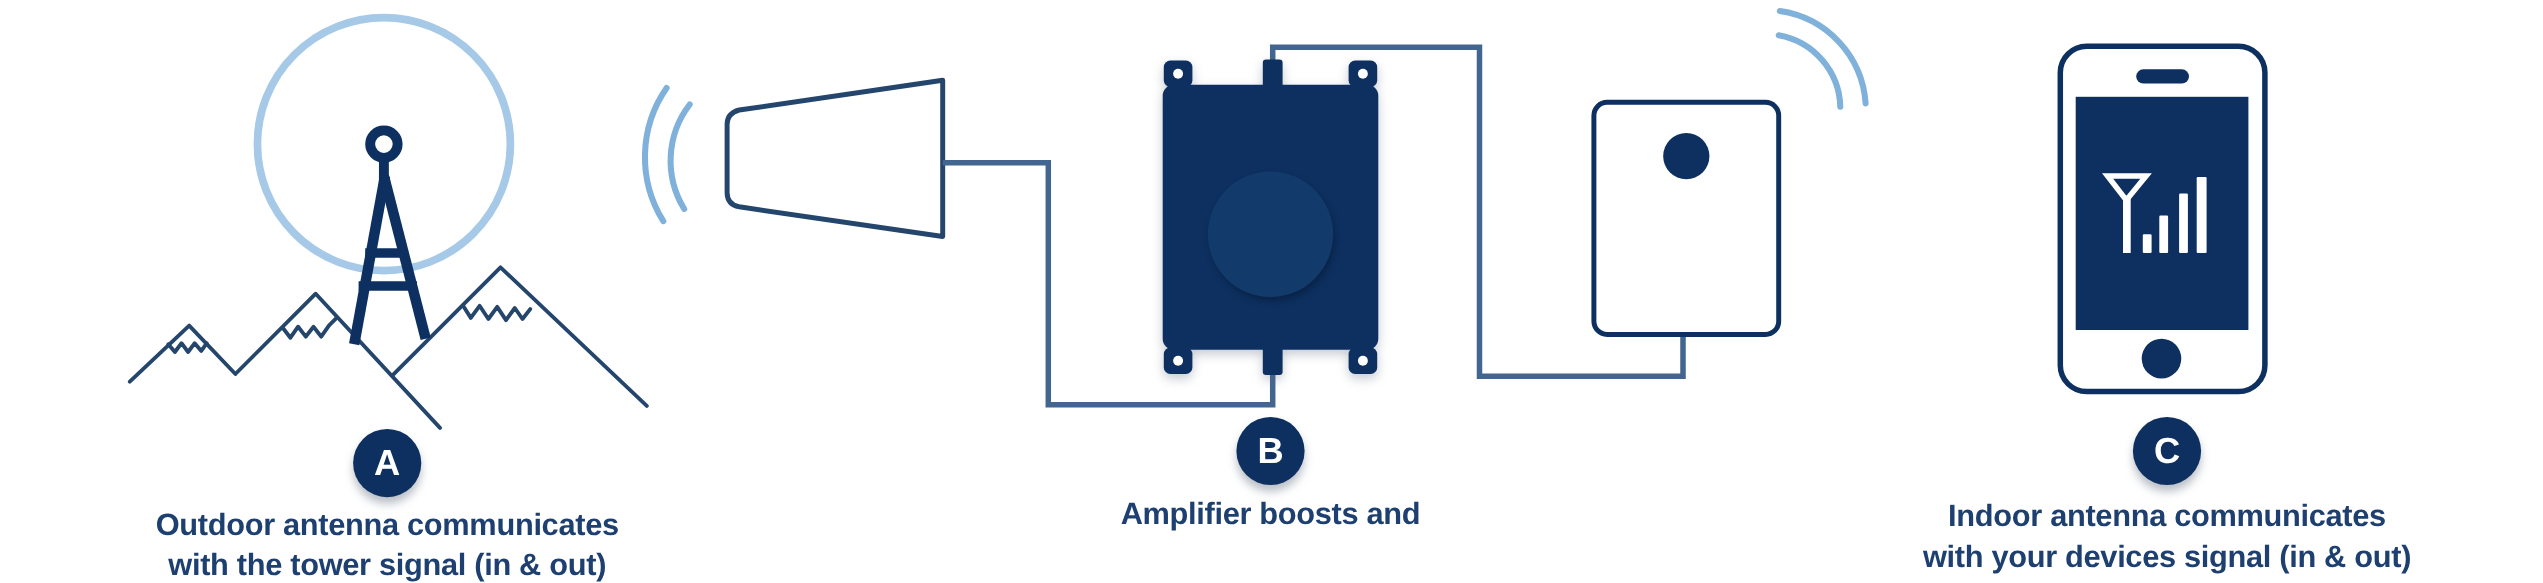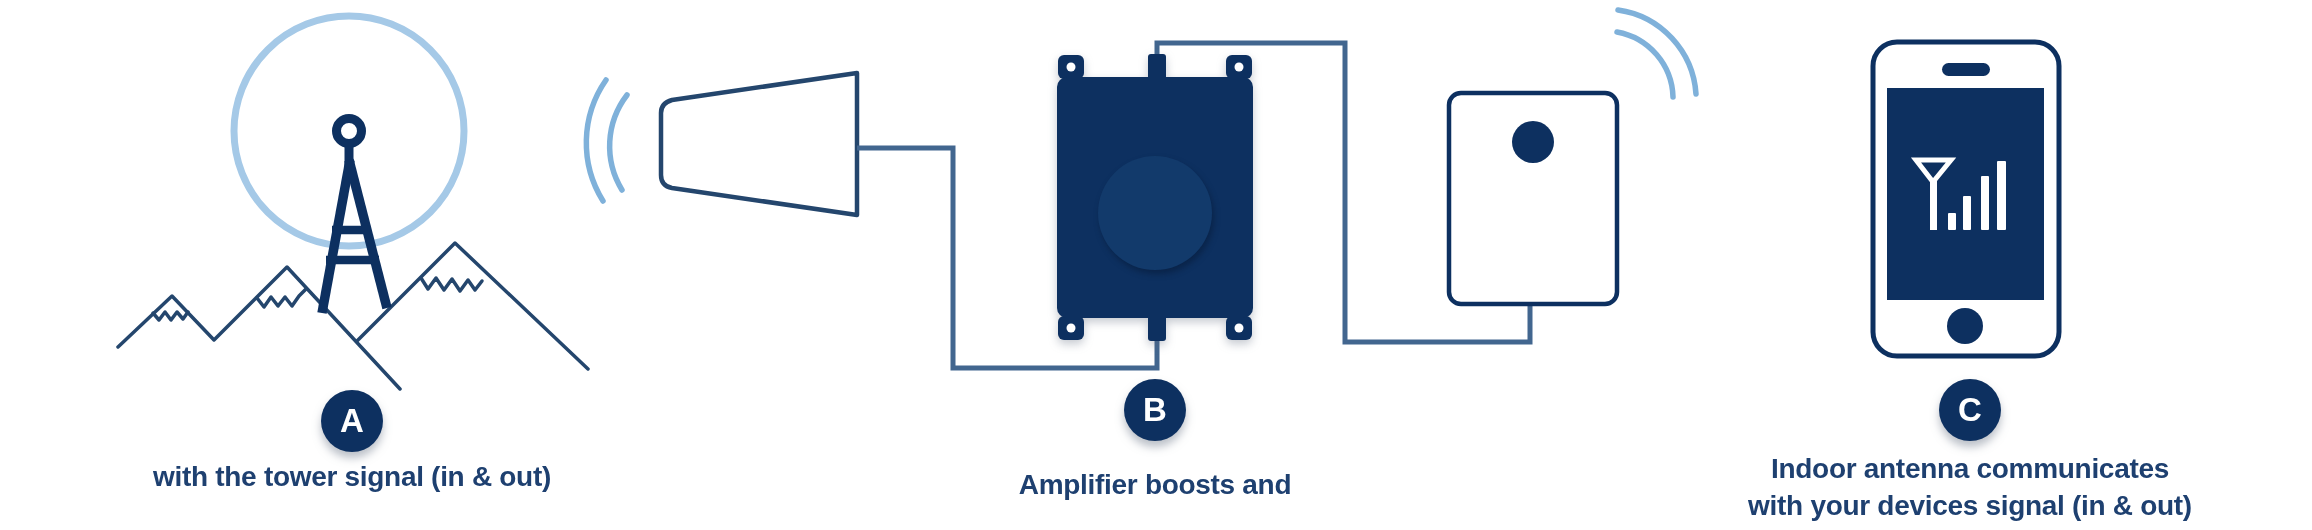--- a/index.html
+++ b/index.html
@@ -135,23 +135,24 @@
       </g>
       <circle class="navyfill" cx="1965" cy="326" r="18"></circle>
     </g>
   </svg>
 
   <div class="badge" style="left:321px; top:390px;">A</div>
   <div class="badge" style="left:1124px; top:379px;">B</div>
   <div class="badge" style="left:1939px; top:379px;">C</div>
 
   <div class="caption" style="left:352px; top:458px;">
+    <div>Outdoor antenna communicates</div>
     <div>with the tower signal (in &amp; out)</div>
   </div>
-  <div class="caption" style="left:1155px; top:466px;">
+  <div class="caption" style="left:1155px; top:448px;">
     <div>Amplifier boosts and</div>
   </div>
   <div class="caption" style="left:1970px; top:450px;">
     <div>Indoor antenna communicates</div>
     <div>with your devices signal (in &amp; out)</div>
   </div>
 
 </div>
 
 </body></html>

